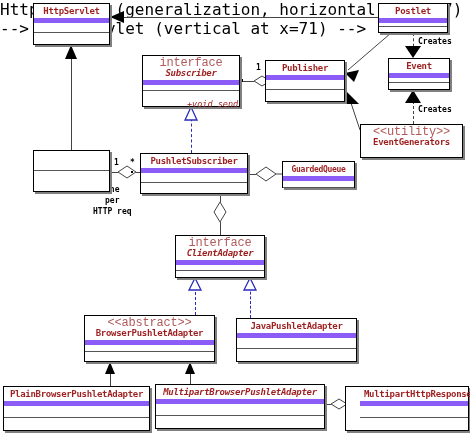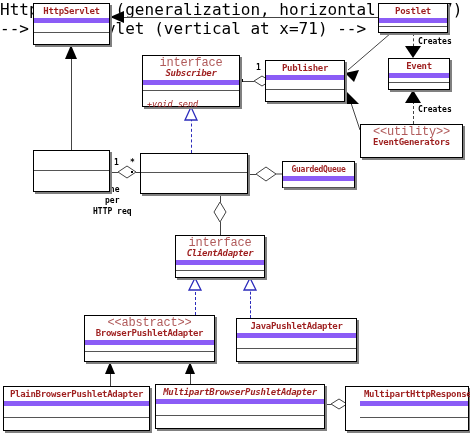--- a/index.html
+++ b/index.html
@@ -54,20 +54,21 @@
     box-sizing: border-box;
     flex: 1 1 auto;
     border-bottom: 1px solid #555555;
     min-height: 7px;
   }
   .uml-bottom {
     box-sizing: border-box;
     flex: 1 1 auto;
     min-height: 9px;
     padding: 1px 4px;
+    margin-left: 40px;
   }
   .op {
     color: #9e1f1f;
     font-size: 8.5px;
     font-style: italic;
     line-height: 11px;
     white-space: nowrap;
   }
   
   .line {
@@ -271,20 +272,23 @@
   </div>
 
   
   <div class="uml-box" style="left:33px; top:150px; width:77px; height:42px;">
     <div class="uml-mid"></div>
     <div class="uml-bottom"></div>
   </div>
 
   
   <div class="uml-box" style="left:140px; top:153px; width:108px; height:41px;">
+    <div class="uml-head">
+      <span class="cname">PushletSubscriber</span>
+    </div>
     <div class="uml-mid"></div>
     <div class="uml-bottom"></div>
   </div>
 
   
   <div class="uml-box" style="left:282px; top:161px; width:73px; height:27px;">
     <div class="uml-head">
       <span class="cname" style="font-size:8px;">GuardedQueue</span>
     </div>
     <div class="uml-mid"></div>

